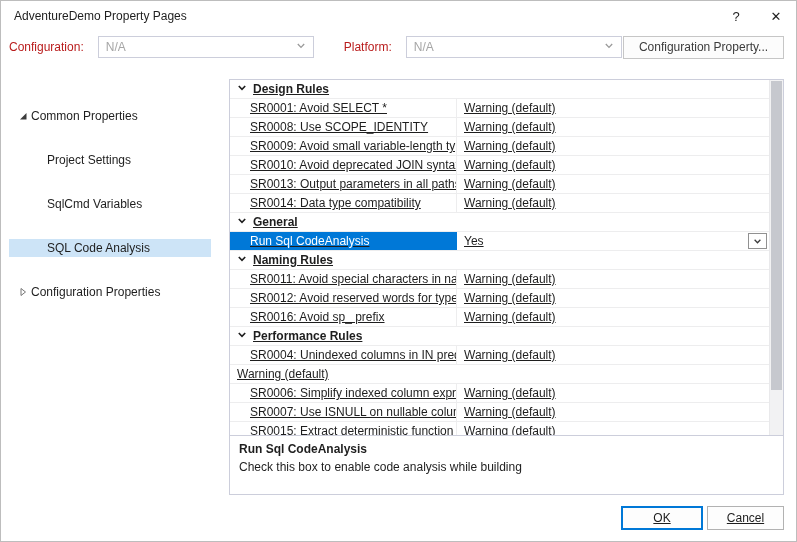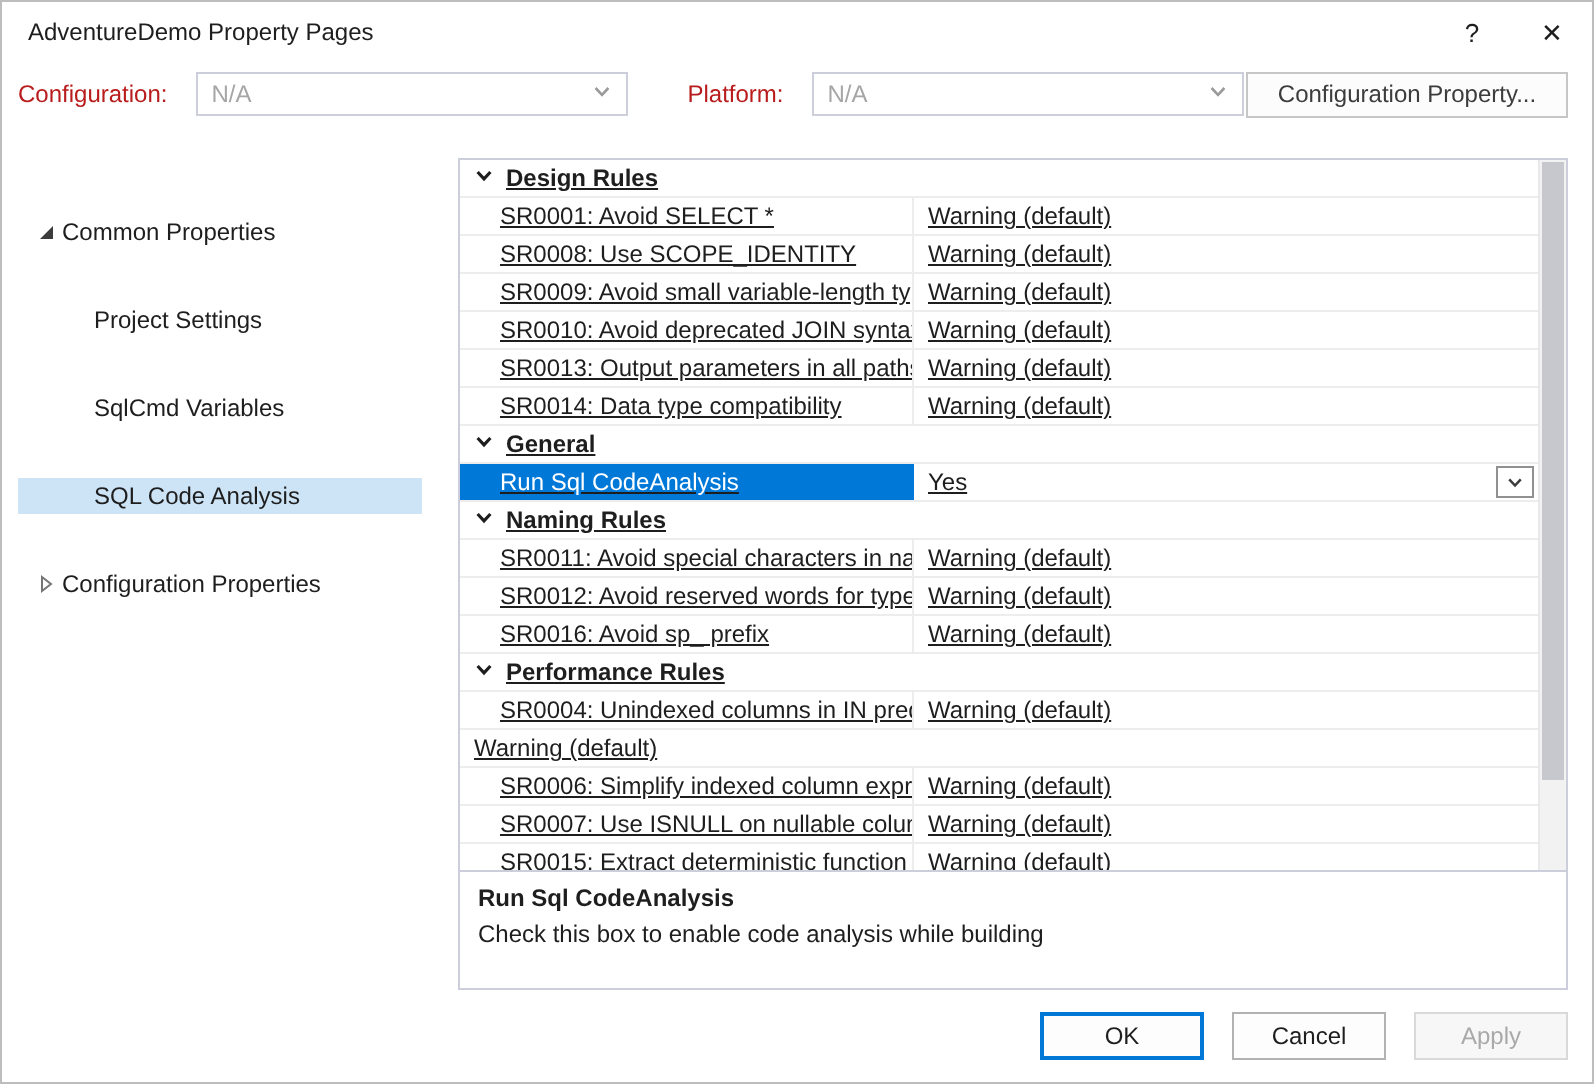--- a/index.html
+++ b/index.html
@@ -47,21 +47,21 @@
   .scrollbar { position:absolute; top:0; right:0; width:14px; height:100%;
                background:#f2f2f3; border-left:1px solid #e9e9eb; }
   .scroll-thumb { position:absolute; top:1px; left:1px; right:1px; height:87%; background:#c6c8ce; }
 
   .desc { flex:0 0 auto; height:60px; border:1px solid #cccedb; margin-top:-1px; padding:6px 9px;
           background:#fff; overflow:hidden; }
   .desc-title { font-weight:bold; margin-bottom:4px; }
 
   
   .footer { flex:0 0 auto; height:46px; display:flex; justify-content:flex-end; align-items:center;
-            gap:14px; padding-right:12px; }
+            gap:4px; padding-right:12px;text-decoration:underline; }
   .btn { height:24px; font-family:inherit; font-size:12px; background:#fdfdfd;
          border:1px solid #b2b2b2; color:#1e1e1e; }
   .btn.ok { width:82px; border:1px solid var(--sel-blue); box-shadow:inset 0 0 0 1px var(--sel-blue); }
   .btn.cancel { width:77px; }
   .btn.apply { width:77px; background:#f7f7f7; border-color:#d9d9d9; color:#a9a9a9; }
 </style>
 </head>
 <body>
 
 <div class="window">
@@ -256,16 +256,15 @@
       <div class="desc">
         <div class="desc-title">Run Sql CodeAnalysis</div>
         <div class="desc-text">Check this box to enable code analysis while building</div>
       </div>
     </div>
   </div>
 
   <div class="footer">
     <button class="btn ok">OK</button>
     <button class="btn cancel">Cancel</button>
-    <button class="btn apply">Apply</button>
   </div>
 
 </div>
 
 </body></html>

